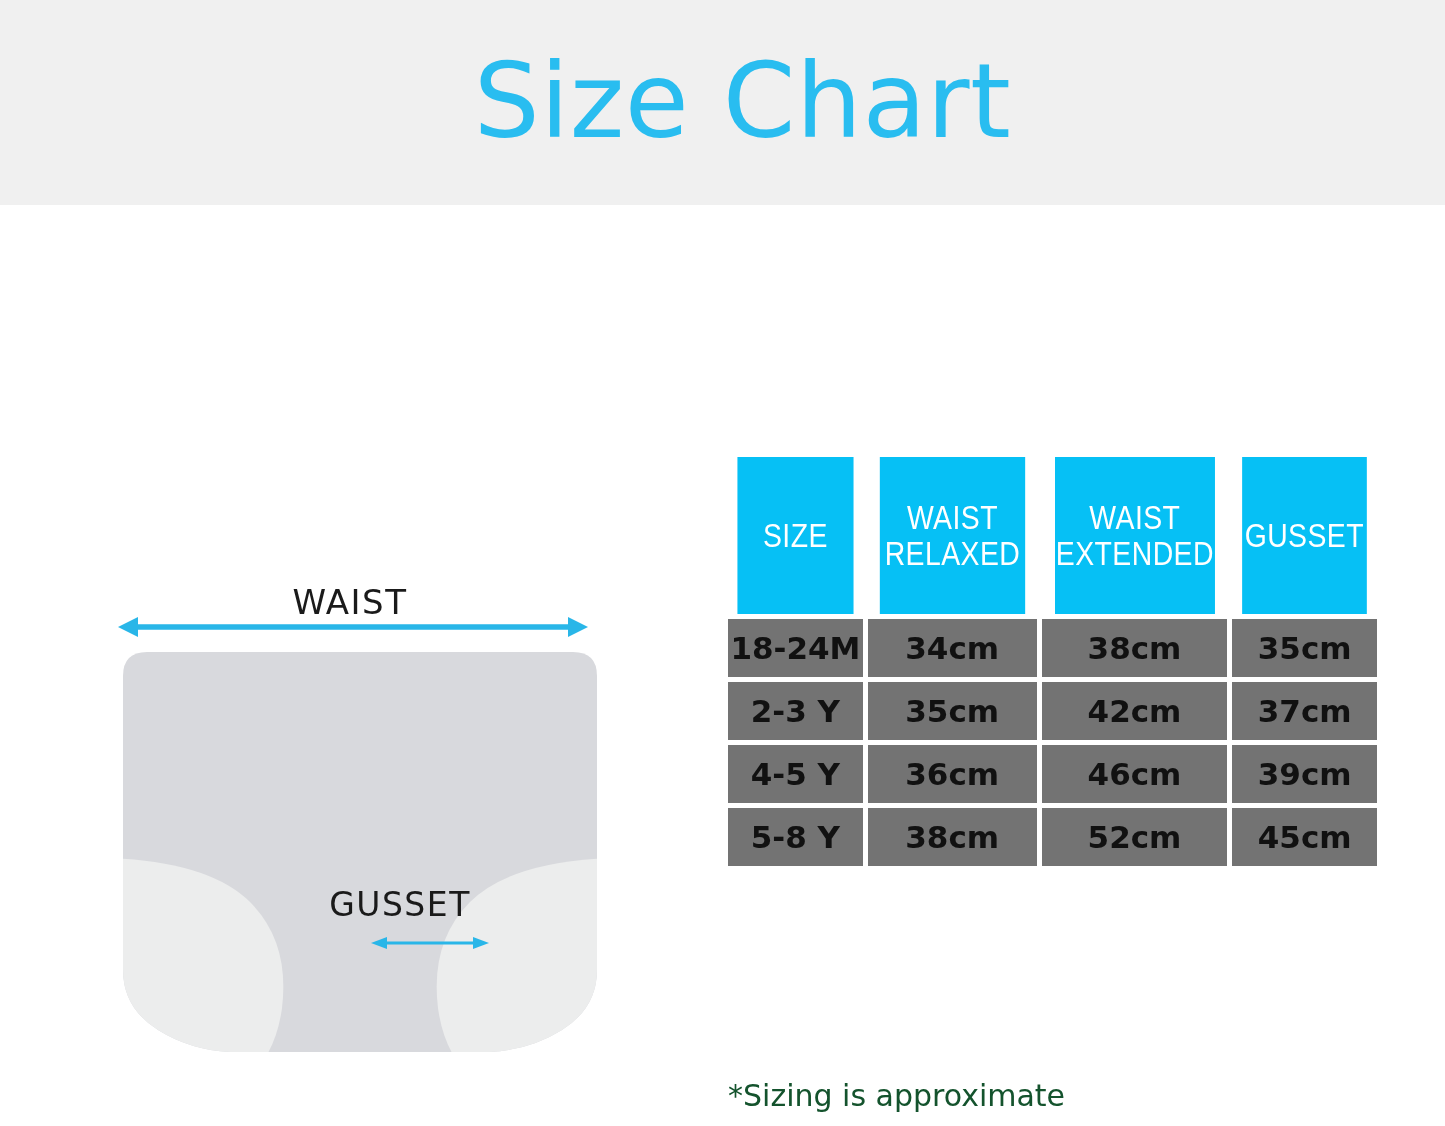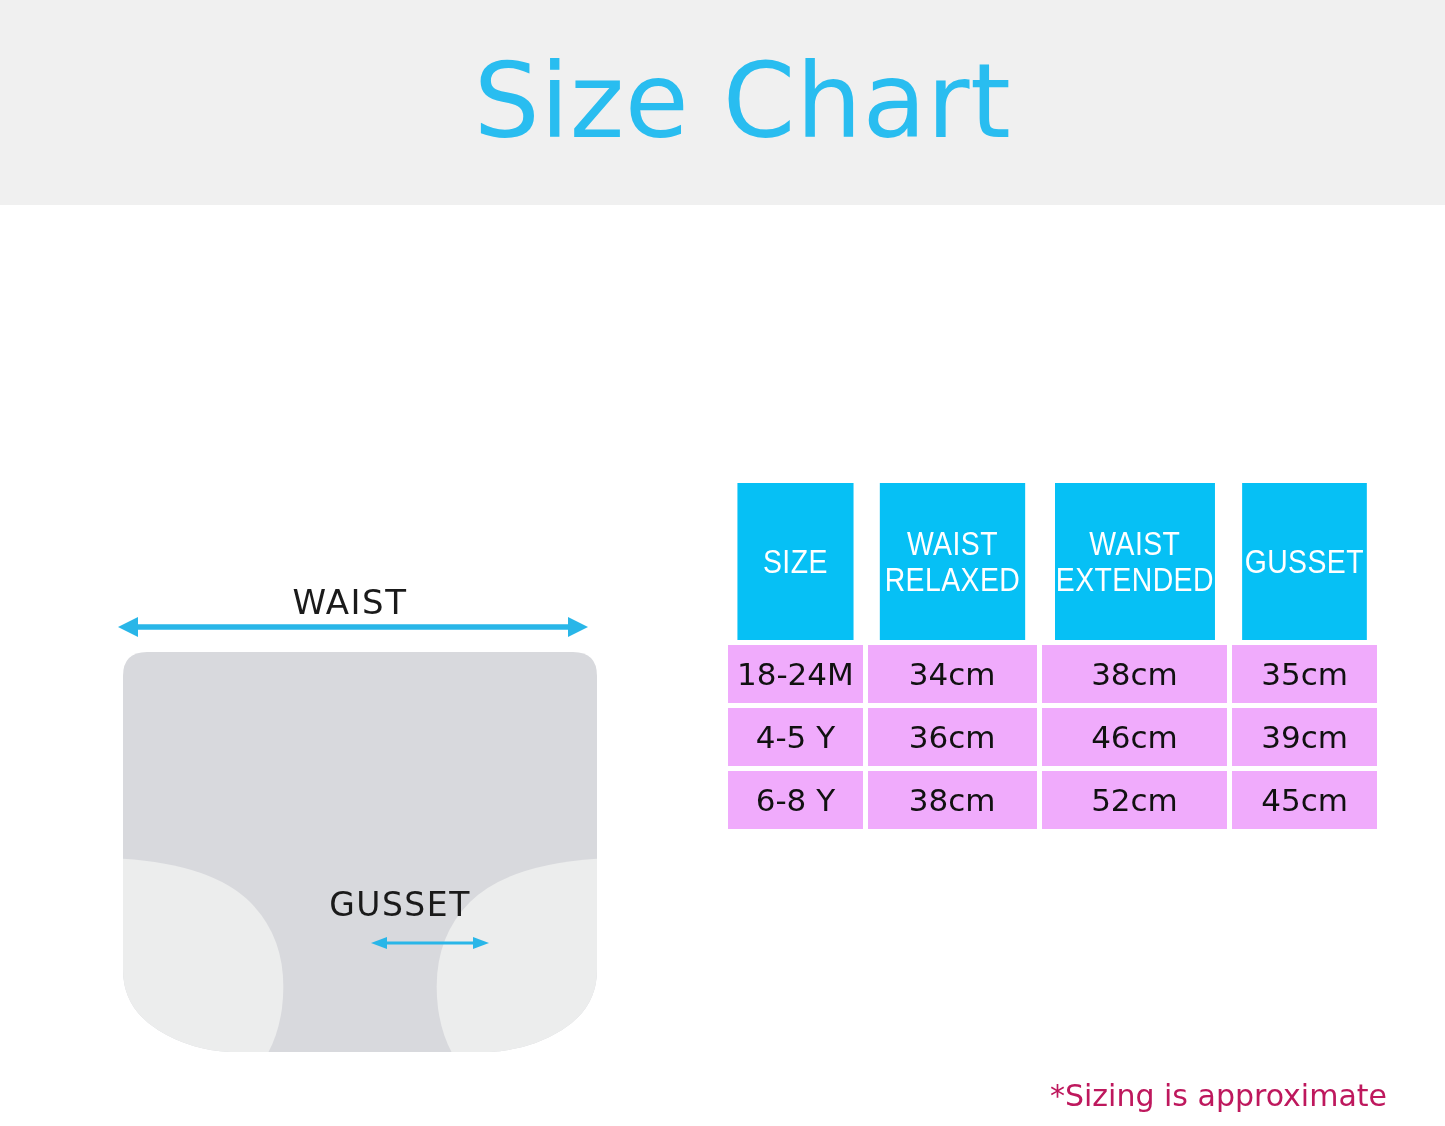--- a/index.html
+++ b/index.html
@@ -88,62 +88,61 @@
     left: 0;
     top: 80px;
     width: 540px;
     height: 430px;
   }
 
   
   #size-table {
     position: absolute;
     left: 728px;
-    top: 483px;
+    top: 457px;
     width: 659px;
     border-collapse: separate;
     border-spacing: 5px 5px;
     margin: -5px;
   }
   #size-table th {
     background: #06c0f5;
     color: #ffffff;
     height: 155px;
     vertical-align: middle;
     text-align: center;
     font-family: "Liberation Sans Narrow", "Liberation Sans", sans-serif;
     font-size: 33px;
     line-height: 36px;
     font-weight: 400;
     letter-spacing: 0.5px;
     transform: scaleX(0.86);
   }
   #size-table td {
-    background: #f0abfc;
+    background: #737373;
     color: #111111;
     height: 56px;
     vertical-align: middle;
     text-align: center;
     font-family: "DejaVu Sans", sans-serif;
     font-size: 31px;
-    font-weight: 400;
+    font-weight: 700;
   }
   #size-table .col-size  { width: 152px; }
   #size-table .col-wr    { width: 170px; }
   #size-table .col-we    { width: 183px; }
   #size-table .col-gu    { width: 144px; }
 
   #footnote {
     position: absolute;
     left: 728px;
     top: 1078px;
     width: 659px;
-    text-align: right;
     font-size: 30px;
-    color: #be185d;
+    color: #14532d;
     font-family: "DejaVu Sans", sans-serif;
   }
 </style>
 </head>
 <body>
 
 <div id="title-banner">
   <div id="page-title">Size Chart</div>
 </div>
 
@@ -230,27 +229,33 @@
     </tr>
   </thead>
   <tbody>
     <tr>
       <td>18-24M</td>
       <td>34cm</td>
       <td>38cm</td>
       <td>35cm</td>
     </tr>
     <tr>
+      <td>2-3 Y</td>
+      <td>35cm</td>
+      <td>42cm</td>
+      <td>37cm</td>
+    </tr>
+    <tr>
       <td>4-5 Y</td>
       <td>36cm</td>
       <td>46cm</td>
       <td>39cm</td>
     </tr>
     <tr>
-      <td>6-8 Y</td>
+      <td>5-8 Y</td>
       <td>38cm</td>
       <td>52cm</td>
       <td>45cm</td>
     </tr>
   </tbody>
 </table>
 
 <div id="footnote">*Sizing is approximate</div>
 
 </body></html>

